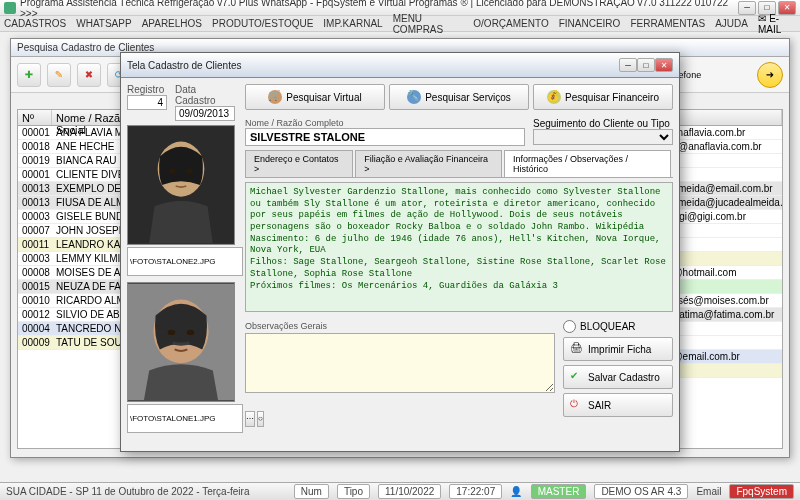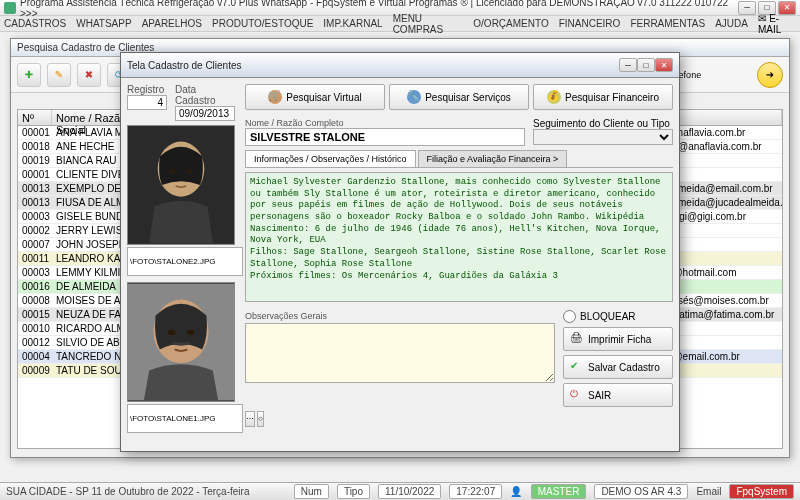--- a/index.html
+++ b/index.html
@@ -136,38 +136,30 @@
         </div>
         <div class="grid-row hl1">
           <div style="width:34px">00013</div>
           <div style="flex:1">FIUSA DE ALMEIDA JUCA</div>
         </div>
         <div class="grid-row ">
           <div style="width:34px">00003</div>
           <div style="flex:1">GISELE BUNDCHEN</div>
         </div>
         <div class="grid-row ">
-          <div style="width:34px">00002</div>
-          <div style="flex:1">JERRY LEWIS</div>
-        </div>
-        <div class="grid-row ">
           <div style="width:34px">00007</div>
           <div style="flex:1">JOHN JOSEPH TRAVOLT</div>
         </div>
         <div class="grid-row hl2">
           <div style="width:34px">00011</div>
           <div style="flex:1">LEANDRO KARNAL</div>
         </div>
         <div class="grid-row ">
           <div style="width:34px">00003</div>
           <div style="flex:1">LEMMY KILMISTER</div>
-        </div>
-        <div class="grid-row hl3">
-          <div style="width:34px">00016</div>
-          <div style="flex:1">DE ALMEIDA</div>
         </div>
         <div class="grid-row ">
           <div style="width:34px">00008</div>
           <div style="flex:1">MOISES DE ASSIS</div>
         </div>
         <div class="grid-row hl1">
           <div style="width:34px">00015</div>
           <div style="flex:1">NEUZA DE FATIMA DA S</div>
         </div>
         <div class="grid-row ">
@@ -319,22 +311,23 @@
         <div class="name-field">
           <label>Nome / Razão Completo</label>
           <input value="SILVESTRE STALONE" style="">
         </div>
         <div class="seg-field">
           <label>Seguimento do Cliente ou Tipo</label>
           <select><option></option></select>
         </div>
       </div>
       <div class="tabs">
+        <div class="tab">Endereço e Contatos &gt;</div>
+        <div class="tab">Filiação e Avaliação Financeira &gt;</div>
         <div class="tab active">Informações / Observações / Histórico</div>
-        <div class="tab">Filiação e Avaliação Financeira &gt;</div>
       </div>
       <textarea class="info-text" style="">Michael Sylvester Gardenzio Stallone, mais conhecido como Sylvester Stallone ou também Sly Stallone é um ator, roteirista e diretor americano, conhecido por seus papéis em filmes de ação de Hollywood. Dois de seus notáveis personagens são o boxeador Rocky Balboa e o soldado John Rambo. Wikipédia
 Nascimento: 6 de julho de 1946 (idade 76 anos), Hell's Kitchen, Nova Iorque, Nova York, EUA
 Filhos: Sage Stallone, Seargeoh Stallone, Sistine Rose Stallone, Scarlet Rose Stallone, Sophia Rose Stallone
 Próximos filmes: Os Mercenários 4, Guardiões da Galáxia 3</textarea>
 
       <div class="obs-section">
         <div class="obs-left">
           <label>Observações Gerais</label>
           <textarea class="obs-text" style=""></textarea>

